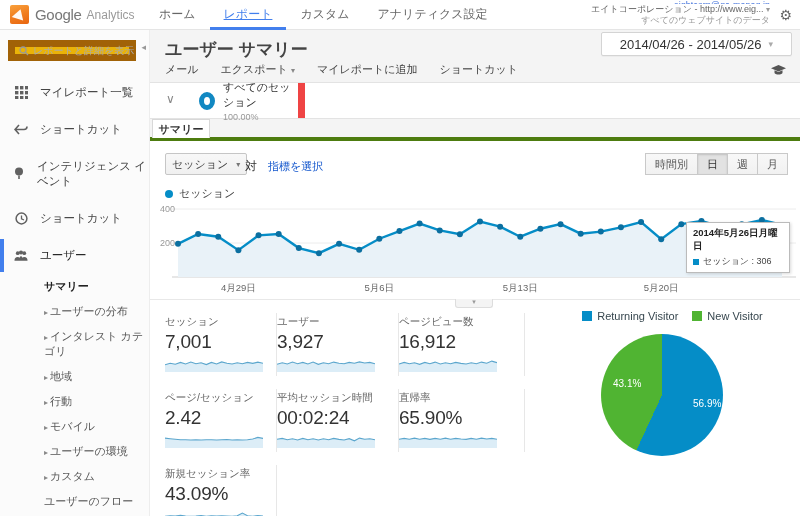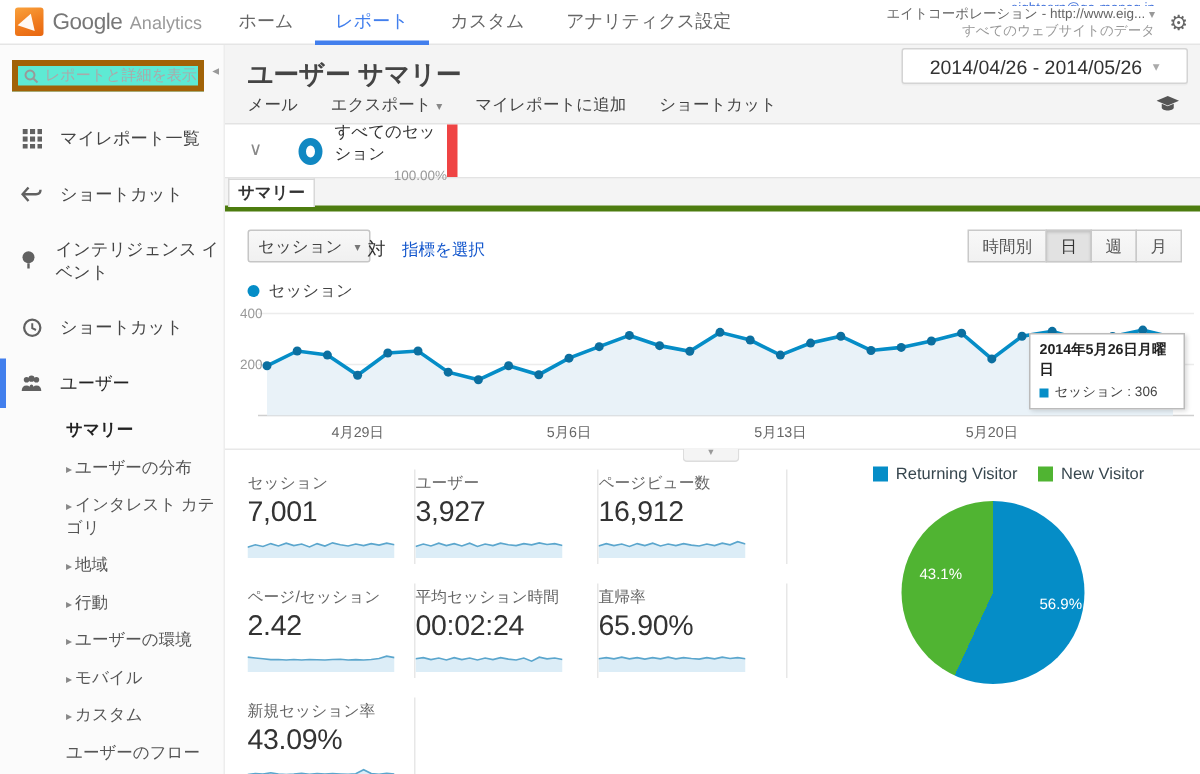--- a/index.html
+++ b/index.html
@@ -15,32 +15,32 @@
   #logo .ga-mark { width:19px; height:19px; border-radius:2px;
     background:linear-gradient(160deg,#f9a13c 0%,#f07c1e 55%,#e8650f 100%); position:relative; }
   #logo .ga-mark:after { content:""; position:absolute; left:3px; top:4px;
     width:0; height:0; border-left:6px solid transparent; border-right:6px solid transparent;
     border-bottom:10px solid #fff; transform:rotate(18deg); opacity:.95; }
   #logo .g-word { font-size:15px; color:#777; letter-spacing:-0.3px; }
   #logo .a-word { font-size:12px; color:#9a9a9a; margin-left:-1px; }
   #top-nav { position:absolute; left:145px; top:0; height:30px; display:flex; }
   .nav-tab { padding:0 14px; font-size:12px; color:#666; line-height:28px; cursor:pointer;
     border-bottom:3px solid transparent; height:30px; }
-  .nav-tab.active { color:#427fed; border-bottom-color:#427fed; }
+  .nav-tab.active { color:#427fed; border-bottom-color:#427fed;text-decoration:underline; }
   #account { position:absolute; right:30px; top:0; text-align:right; line-height:1.25; }
   #account .acct-email { font-size:9px; color:#4272db; height:4px; overflow:hidden; }
   #account .acct-prop { font-size:9px; color:#666; }
   #account .acct-view { font-size:9px; color:#999; }
   #account .caret { color:#999; font-size:8px; }
   #gear { position:absolute; right:8px; top:7px; font-size:14px; color:#666; cursor:pointer; }
   
   #sidebar { position:absolute; left:0; top:30px; width:150px; height:486px;
     background:#fbfbfb; border-right:1px solid #ededed; z-index:20; }
   #search-wrap { position:absolute; left:8px; top:10px; width:128px; height:21px;
-    border:4px solid #a16207; background:#5eead4; display:flex; align-items:center; padding:0 4px; }
+    border:7px solid #a16207; background:#eab308; display:flex; align-items:center; padding:0 4px; }
   #search-wrap svg { flex:0 0 auto; }
   #search-input { border:0; outline:none; width:108px; font-size:10px; color:#555;
     margin-left:4px; background:transparent; font-family:"Liberation Sans",sans-serif; }
   #search-input::placeholder { color:#aaa; }
   #sidebar-collapse { position:absolute; right:3px; top:12px; font-size:9px; color:#999; cursor:pointer; }
   #sidebar-items { position:absolute; left:0; top:44px; width:150px; }
   .side-item { position:relative; display:flex; align-items:center; gap:12px;
     padding:11px 0 11px 14px; font-size:11.5px; color:#444; cursor:pointer; }
   .side-item .icn { width:14px; height:14px; color:#616161; display:flex; align-items:center; justify-content:center; font-size:12px; }
   .side-item.active { color:#222; }
@@ -60,21 +60,21 @@
   .tb-item .caret { color:#888; font-size:8px; }
   #edu-icon { position:absolute; right:14px; top:62px; z-index:5; cursor:pointer; }
   
   #segment-row { position:absolute; left:150px; right:0; top:82px; height:37px;
     background:#fff; border-top:1px solid #e3e3e3; border-bottom:1px solid #e3e3e3; z-index:5; }
   #segment-chevron { position:absolute; left:16px; top:9px; color:#888; font-size:12px; cursor:pointer; }
   #segment-card { position:absolute; left:45px; top:0; width:110px; height:100%;
     border-right:7px solid #ef4444; display:flex; align-items:center; gap:8px; padding-left:4px; cursor:pointer; }
   #segment-donut { width:18px; height:18px; border:5px solid #1188c2; border-radius:50%; background:#fff; }
   #segment-name { font-size:11px; color:#333; }
-  #segment-pct { font-size:9px; color:#999; margin-top:2px;text-align:right; }
+  #segment-pct { font-size:9px; color:#999; margin-top:2px; }
   
   #summary-tab { position:absolute; left:152px; top:119px; width:58px; height:19px; background:#fff;
     border:1px solid #d8d8d8; border-bottom:none; z-index:6; font-size:11px; font-weight:bold;
     color:#333; text-align:center; line-height:18px; cursor:pointer; }
   #panel { position:absolute; left:150px; right:0; top:137px; bottom:0;
     background:#fff; border-top:4px solid #4d7c0f; z-index:4; }
   
   #metric-select { position:absolute; left:15px; top:12px; height:22px;
     border:1px solid #c6c6c6; border-radius:2px; background:linear-gradient(#f8f8f8,#f0f0f0);
     font-size:11px; color:#444; padding:0 6px; display:flex; align-items:center; gap:8px; cursor:pointer; }
@@ -203,22 +203,22 @@
               <path d="M0.5 11 q0,-4 3.5,-4 q1.5,0 2,1 q0.5,-1.6 1.5,-1.6 q1,0 1.5,1.6 q0.5,-1 2,-1 q3.5,0 3.5,4 z" fill="currentColor"></path>
             </svg>
           </span>
           <span>ユーザー</span>
         </div>
         <div class="side-sub active"><span>サマリー</span></div>
         <div class="side-sub"><span class="tri">▸</span><span>ユーザーの分布</span></div>
         <div class="side-sub"><span class="tri">▸</span><span>インタレスト カテゴリ</span></div>
         <div class="side-sub"><span class="tri">▸</span><span>地域</span></div>
         <div class="side-sub"><span class="tri">▸</span><span>行動</span></div>
+        <div class="side-sub"><span class="tri">▸</span><span>モバイル</span></div>
         <div class="side-sub"><span class="tri">▸</span><span>ユーザーの環境</span></div>
-        <div class="side-sub"><span class="tri">▸</span><span>モバイル</span></div>
         <div class="side-sub"><span class="tri">▸</span><span>カスタム</span></div>
         <div class="side-sub"><span>ユーザーのフロー</span></div>
         <div class="side-item"></div>
       </div>
   </aside>
 
   <h1 id="main-title">ユーザー サマリー</h1>
   <div id="date-box">
     <span>2014/04/26 - 2014/05/26</span>
     <span class="caret">▾</span>

